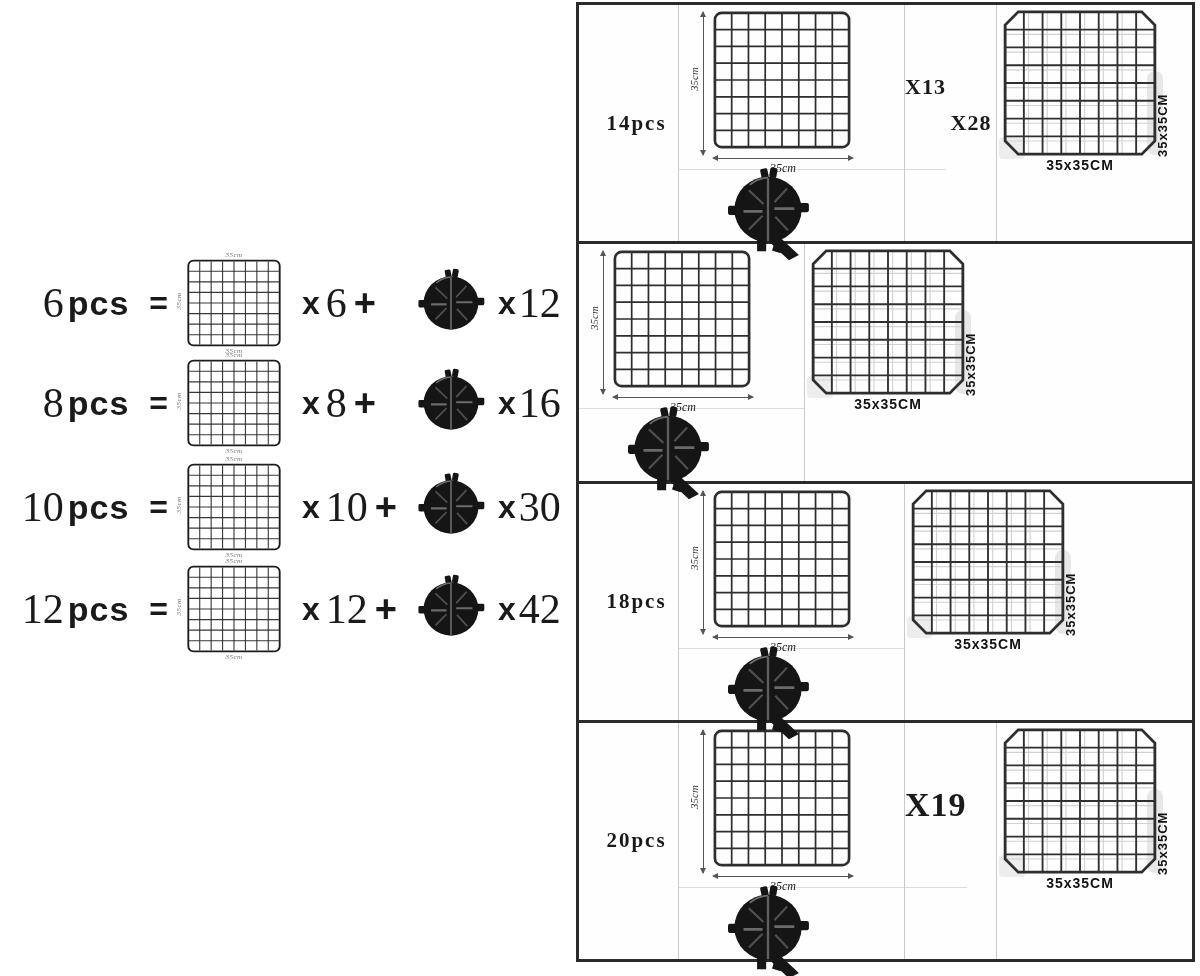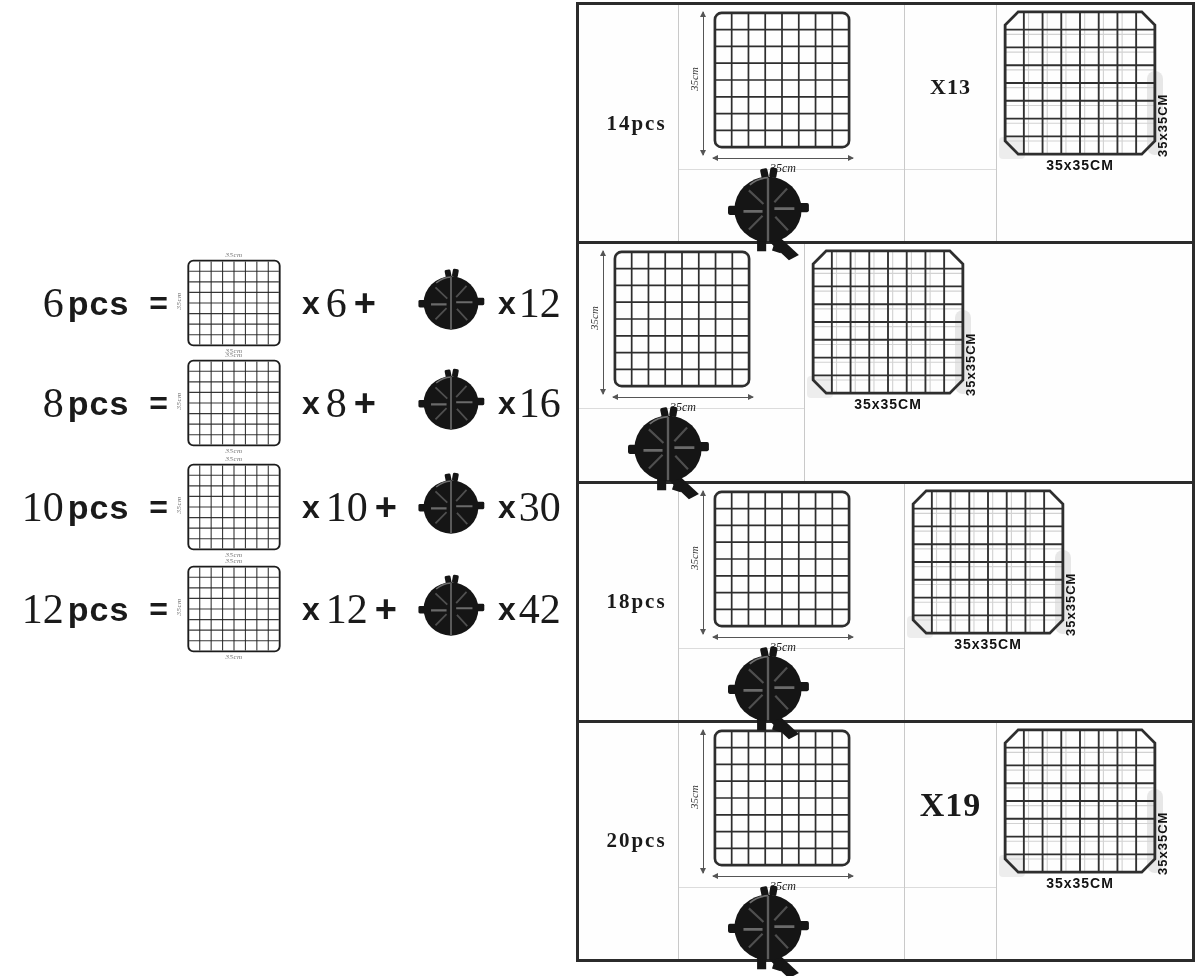--- a/index.html
+++ b/index.html
@@ -32,21 +32,21 @@
     position:absolute;left:576px;top:2px;width:619px;height:960px;
     border:3px solid #2b2b2b;background:#fefefe;box-sizing:border-box;
     display:flex;flex-direction:column;
   }
   .t-row{flex:1;display:flex;min-height:0;}
   .row-sep{height:3px;background:#2b2b2b;flex:none;}
   .cell{box-sizing:border-box;}
   .pcs-cell{width:100px;flex:none;border-right:1px solid #c9c9c9;display:flex;align-items:center;justify-content:center;}
   .pcs-label{font-family:"Liberation Serif",serif;font-weight:bold;font-size:21px;letter-spacing:2px;margin-left:16px;}
   .mid-cell{width:226px;flex:none;border-right:1px solid #c9c9c9;display:flex;flex-direction:column;}
-  .count-cell{width:92px;flex:none;border-right:1px solid #c9c9c9;display:flex;flex-direction:column;}
+  .count-cell{width:92px;flex:none;border-right:1px solid #c9c9c9;display:flex;flex-direction:row;}
   .grid-cell{flex:1;position:relative;}
   .sub-top{height:164px;flex:none;border-bottom:1px solid #dcdcdc;position:relative;}
   .sub-bottom{flex:1;position:relative;overflow:visible;}
   .count-cell .sub-top,.count-cell .sub-bottom{display:flex;align-items:center;justify-content:center;}
   .xcount{font-family:"Liberation Serif",serif;font-weight:600;font-size:22px;letter-spacing:1px;}
   .xcount.large{font-size:34px;}
 
   
   .panel-assembly{position:absolute;left:8px;top:4px;width:200px;height:160px;}
   .panel-svg{position:absolute;left:26px;top:2px;width:138px;height:138px;}
@@ -254,20 +254,23 @@
         <div class="sub-bottom">
           <svg class="conn-svg">
               <use href="#sym-ball-leg"></use>
             </svg>
         </div>
       </div>
       <div class="cell count-cell">
         <div class="sub-top">
           <span class="xcount">X13</span>
         </div>
+        <div class="sub-bottom">
+          <span class="xcount">X28</span>
+        </div>
       </div>
       <div class="cell grid-cell">
         <div class="sheet-shadow-r"></div>
         <div class="sheet-shadow-bl"></div>
         <svg class="sheet-svg">
             <use href="#sym-sheet"></use>
           </svg>
         <span class="sheet-side-label">35x35CM</span>
         <span class="sheet-bottom-label">35x35CM</span>
       </div>

